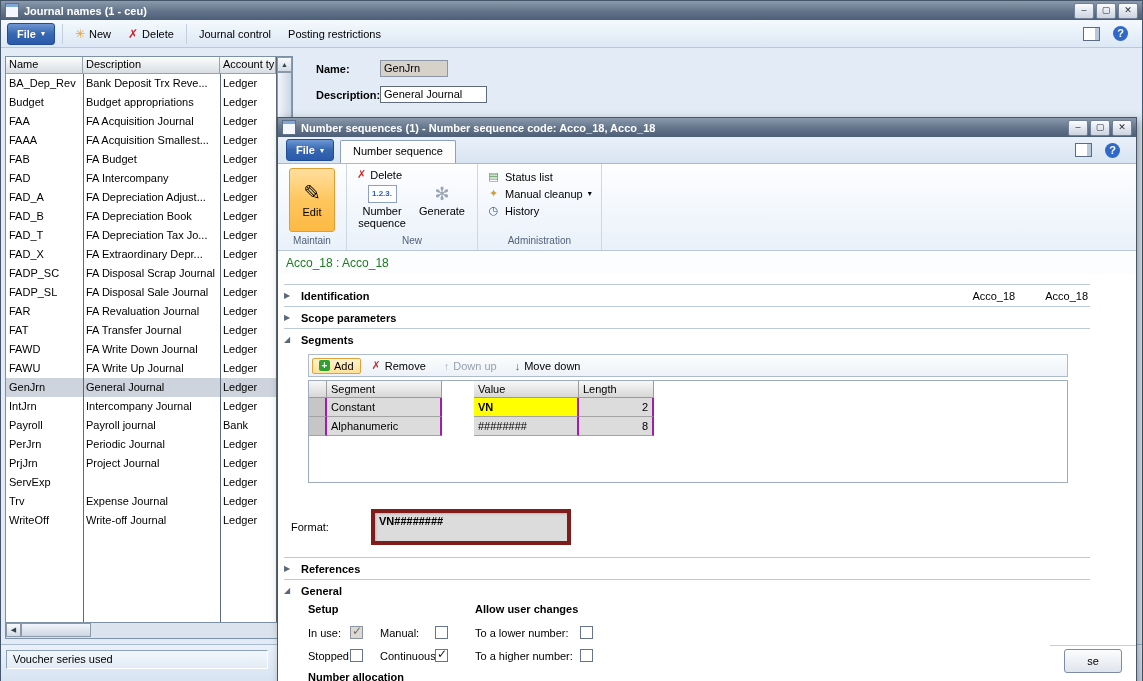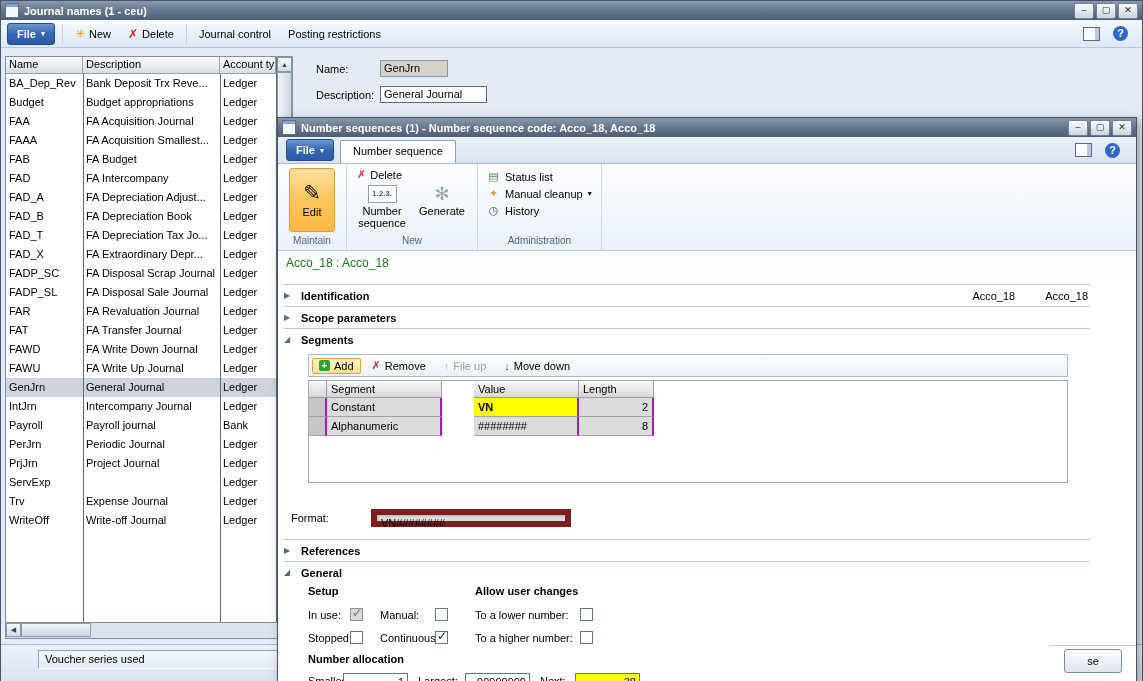--- a/index.html
+++ b/index.html
@@ -42,24 +42,24 @@
           box-sizing:border-box;font-size:7px;text-align:center;line-height:13px;color:#33404e;}
   .sb-up{top:0;}.sb-down{bottom:0;}
   .sb-thumb{position:absolute;left:0;top:15px;bottom:15px;width:15px;background:linear-gradient(90deg,#f2f6fb,#ccd6e4);border:1px solid #8b99ab;box-sizing:border-box;}
   .hscroll{position:absolute;left:4px;top:576px;width:288px;height:16px;background:#dbe3ee;border:1px solid #7d91a6;border-top:none;box-sizing:border-box;}
   .hs-btn{position:absolute;top:0;width:15px;height:14px;background:linear-gradient(#f8fafc,#d3dbe6);border:1px solid #8b99ab;
           box-sizing:border-box;font-size:7px;text-align:center;line-height:12px;color:#33404e;}
   .hs-left{left:0;}.hs-right{right:0;}
   .hs-thumb{position:absolute;left:15px;top:0;width:70px;height:14px;background:linear-gradient(#f2f6fb,#ccd6e4);border:1px solid #8b99ab;box-sizing:border-box;}
   .statusbar{position:absolute;left:0;right:0;top:597px;height:38px;background:linear-gradient(#eaf1fa,#d7e3f2);border-top:1px solid #a9bad0;}
   .status-panel{position:absolute;left:5px;top:5px;width:262px;height:19px;border:1px solid;border-color:#8fa1b8 #fff #fff #8fa1b8;
-                background:linear-gradient(#f2f7fc,#e2ebf5);line-height:17px;padding-left:6px;box-sizing:border-box;margin-left:32px;}
+                background:linear-gradient(#f2f7fc,#e2ebf5);line-height:17px;padding-left:6px;box-sizing:border-box;}
   .details{position:absolute;left:300px;top:0;width:420px;height:117px;}
   .drow{position:absolute;display:flex;align-items:center;}
-  .dlabel{width:64px;}
+  .dlabel{width:64px;font-weight:bold;}
   .field{height:17px;box-sizing:border-box;line-height:15px;padding:0 3px;white-space:nowrap;overflow:hidden;}
   .f-name{width:68px;background:#d6d2ca;border:1px solid #8c96a4;}
   .f-desc{width:107px;background:#fff;border:1px solid #5f6b7a;}
 
   .dialog{left:277px;top:117px;width:860px;height:570px;background:#e9f0f9;box-shadow:3px 3px 9px rgba(0,0,0,.35);}
   .d-tabrow{height:26px;background:linear-gradient(#e9f0f9,#d9e4f2);border-bottom:1px solid #a9b9cf;display:flex;align-items:center;padding:0 8px;position:relative;}
   .d-tab{position:absolute;left:62px;bottom:0;height:22px;padding:0 12px;background:#fdfdfe;border:1px solid #8fa1ba;border-bottom:none;
          border-radius:2px 2px 0 0;line-height:21px;}
   .d-ribbon{height:86px;background:linear-gradient(#fefeff,#e9f1fa);border-bottom:1px solid #bac8da;display:flex;}
   .rgroup{display:flex;flex-direction:column;border-right:1px solid #cdd8e5;padding:2px 5px 0;}
@@ -101,22 +101,22 @@
   .sgh{box-sizing:border-box;background:linear-gradient(#f8f8f8,#d7d7d7);border-right:1px solid #9b9b9b;border-bottom:1px solid #9b9b9b;
        padding-left:4px;line-height:16px;}
   .sg-gutter{width:18px;}.sg-seg{width:115px;}.sg-val{width:105px;margin-left:32px;}.sg-len{width:75px;}
   .sg-row{display:flex;height:19px;}
   .sgc{box-sizing:border-box;border-right:2px solid #a21caf;border-bottom:1px solid #a3a3a3;background:#dcdcdc;padding:0 4px;line-height:18px;overflow:hidden;}
   .sg-row .sg-gutter{background:#c6c6c6;}
   .sgc.sg-len{text-align:right;}
   .sgc.hl{background:#ffff00;font-weight:bold;}
   .format-row{margin-top:14px;display:flex;align-items:center;padding-left:7px;}
   .format-label{width:80px;}
-  .format-field{width:200px;height:18px;box-sizing:border-box;background:#dcdcdc;border:6px solid #7f1d1d;box-shadow:inset 1px 1px 2px rgba(0,0,0,.18);
-                font-weight:normal;padding:0 4px;line-height:16px;}
+  .format-field{width:200px;height:36px;box-sizing:border-box;background:#dcdcdc;border:4px solid #7f1d1d;box-shadow:inset 1px 1px 2px rgba(0,0,0,.18);
+                font-weight:bold;padding:0 4px;line-height:16px;}
   .gen-body{position:relative;height:120px;}
   .glabel{position:absolute;white-space:nowrap;}
   .b{font-weight:bold;}
   .cb{position:absolute;width:13px;height:13px;box-sizing:border-box;border:1px solid #66758a;background:#fff;}
   .cb.checked::before{content:"\2713";position:absolute;left:1px;top:-3px;font-size:12px;font-weight:bold;color:#111;}
   .cb.disabled{background:#ddd9d1;border-color:#8b94a0;}
   .cb.disabled.checked::before{color:#6f6f6f;}
   .numfield{position:absolute;width:65px;height:18px;box-sizing:border-box;border:1px solid #66758a;background:#fff;text-align:right;
             padding:0 3px;line-height:16px;}
   .numfield.hl-y{background:#ffff00;}
@@ -425,21 +425,21 @@
           <span class="tb-item hl-btn">
             <span class="plus-icon">+</span>
             <span>Add</span>
           </span>
           <span class="tb-item">
             <span class="x-icon">✗</span>
             <span>Remove</span>
           </span>
           <span class="tb-item disabled">
             <span class="up-icon">↑</span>
-            <span>File up</span>
+            <span>Down up</span>
           </span>
           <span class="tb-item">
             <span class="down-icon">↓</span>
             <span>Move down</span>
           </span>
         </div>
         <div class="seg-grid">
           <div class="sg-header">
             <div class="sgh sg-gutter"></div>
             <div class="sgh sg-seg">Segment</div>

